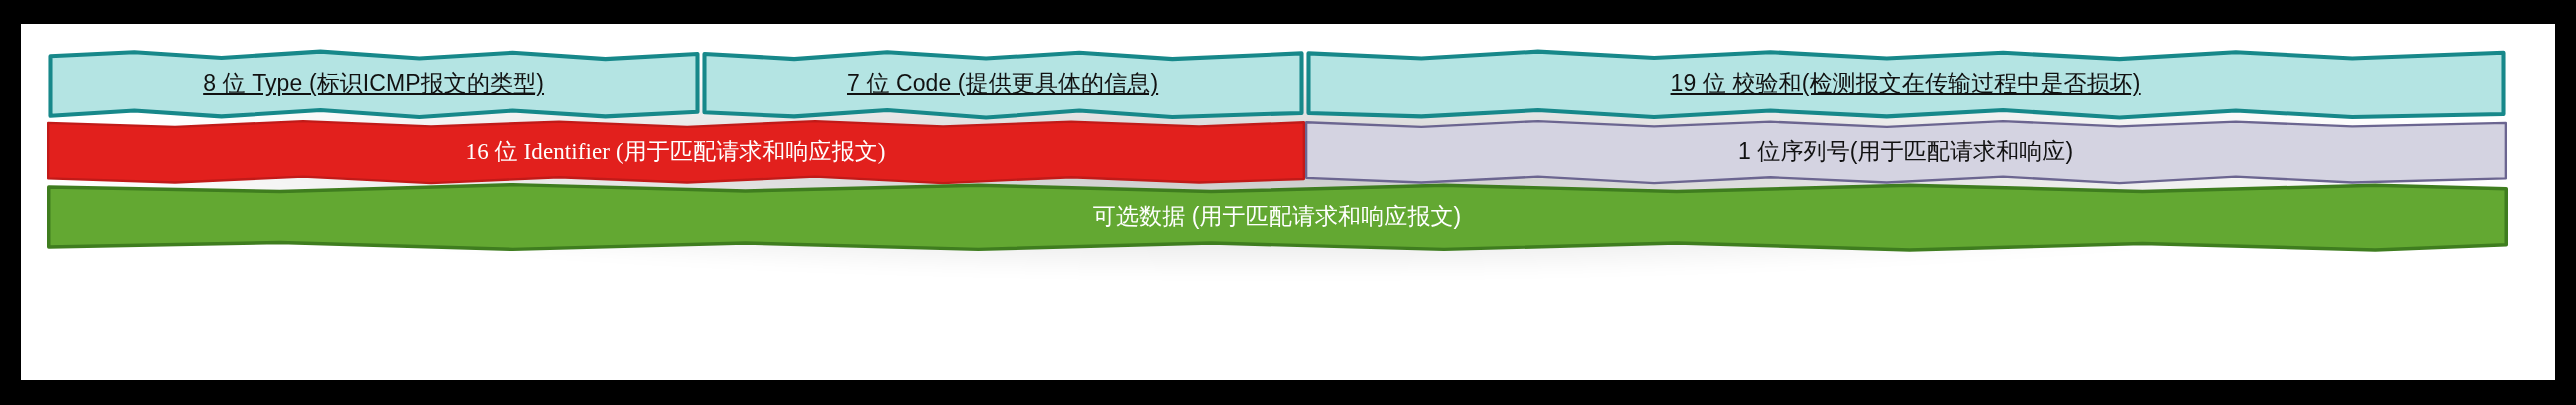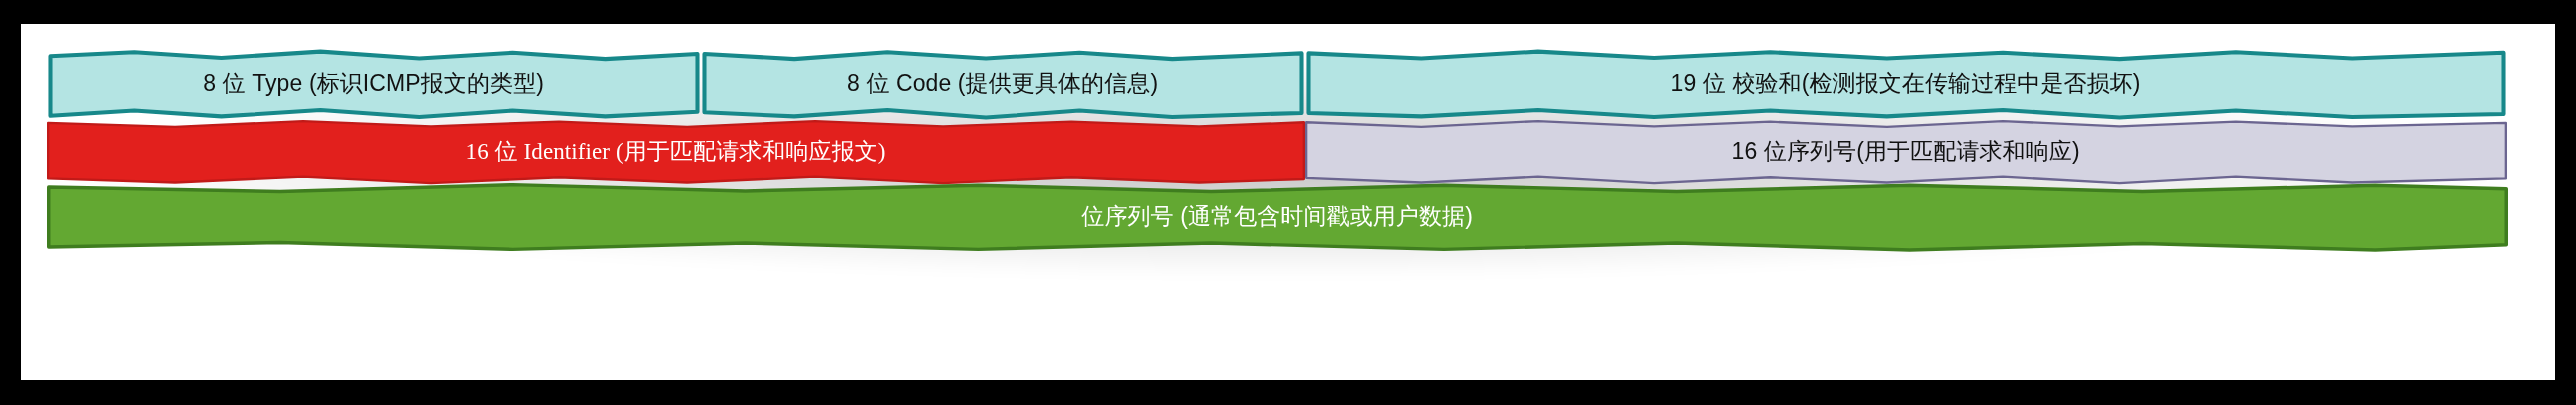--- a/index.html
+++ b/index.html
@@ -76,21 +76,21 @@
     z-index: 3;
     white-space: nowrap;
     font-size: 23px;
     line-height: 1;
     letter-spacing: 0.1px;
     font-weight: 400;
     padding-bottom: 1.2px;
   }
 
   
-  .t-cyan  .label { color: #111111; }
+  .t-cyan  .label { color: #111111; text-decoration: underline; }
   .t-red   .label { color: #ffffff; }
   .t-gray  .label { color: #111111; }
   .t-green .label { color: #ffffff; }
 
   
   .w-type  { width: 654px; }
   .w-code  { width: 604px; }
   .w-cksum { width: 1202px; }
   .w-ident { width: 1258px; }
   .w-seq   { width: 1202px; }
@@ -127,21 +127,21 @@
                      L1118,112 L960,120 L800,110 L640,121 L470,109 L300,120 L150,110 L6,119 Z" fill="#b4e4e3" stroke="#17888a" stroke-width="7" stroke-linejoin="round"></path>
           </svg>
           <span class="label" style="color: rgb(17, 17, 17);">8 位 Type (标识ICMP报文的类型)</span>
         </div>
 
         <div class="cell t-cyan w-code">
           <svg class="paper" viewBox="0 0 1038 128" preserveAspectRatio="none">
             <path d="M6,12 L160,21 L320,9 L490,20 L650,10 L810,21 L1032,11
                      L1032,114 L810,121 L650,110 L490,122 L320,109 L160,120 L6,113 Z" fill="#b4e4e3" stroke="#17888a" stroke-width="7" stroke-linejoin="round"></path>
           </svg>
-          <span class="label" style="color: rgb(17, 17, 17);">8 位 Code (提供更具体的信息)</span>
+          <span class="label" style="color: rgb(17, 17, 17);">7 位 Code (提供更具体的信息)</span>
         </div>
 
         <div class="cell t-cyan w-cksum">
           <svg class="paper" viewBox="0 0 2066 128" preserveAspectRatio="none">
             <path d="M6,11 L200,20 L400,8 L600,19 L800,9 L1000,20 L1200,10 L1400,21 L1600,9 L1800,20 L2060,10
                      L2060,116 L1800,121 L1600,110 L1400,122 L1200,109 L1000,120 L800,110 L600,121 L400,109 L200,120 L6,114 Z" fill="#b4e4e3" stroke="#17888a" stroke-width="7" stroke-linejoin="round"></path>
           </svg>
           <span class="label" style="color: rgb(17, 17, 17);">19 位 校验和(检测报文在传输过程中是否损坏)</span>
         </div>
 
@@ -155,33 +155,33 @@
                      L2160,106 L1980,112 L1760,103 L1540,113 L1320,102 L1100,112 L880,103 L660,113 L440,102 L220,112 L2,105 Z" fill="#e2201d" stroke="#c11a18" stroke-width="4" stroke-linejoin="round"></path>
           </svg>
           <span class="label" style="color: rgb(255, 255, 255); font-family: Liberation Serif, serif;">16 位 Identifier (用于匹配请求和响应报文)</span>
         </div>
 
         <div class="cell t-gray w-seq">
           <svg class="paper" viewBox="0 0 2066 118" preserveAspectRatio="none">
             <path d="M2,9 L200,17 L400,7 L600,16 L800,8 L1000,17 L1200,7 L1400,16 L1600,8 L1800,16 L2064,10
                      L2064,105 L1800,112 L1600,102 L1400,113 L1200,102 L1000,112 L800,103 L600,113 L400,102 L200,112 L2,104 Z" fill="#d4d3e1" stroke="#6b6590" stroke-width="4" stroke-linejoin="round"></path>
           </svg>
-          <span class="label" style="color: rgb(17, 17, 17);">16 位序列号(用于匹配请求和响应)</span>
+          <span class="label" style="color: rgb(17, 17, 17);">1 位序列号(用于匹配请求和响应)</span>
         </div>
 
       </div>
 
       <div class="row" id="row-3">
 
         <div class="cell t-green w-data">
           <svg class="paper" viewBox="0 0 4228 128" preserveAspectRatio="none">
             <path d="M3,12 L400,20 L800,8 L1200,19 L1600,9 L2000,20 L2400,9 L2800,20 L3200,9 L3600,20 L4000,9 L4225,15
                      L4225,112 L4000,121 L3600,110 L3200,121 L2800,109 L2400,120 L2000,109 L1600,120 L1200,109 L800,120 L400,108 L3,116 Z" fill="#63a832" stroke="#3f7d1f" stroke-width="6" stroke-linejoin="round"></path>
           </svg>
-          <span class="label" style="color: rgb(255, 255, 255);">位序列号 (通常包含时间戳或用户数据)</span>
+          <span class="label" style="color: rgb(255, 255, 255);">可选数据 (用于匹配请求和响应报文)</span>
         </div>
 
       </div>
 
     </div>
 
   </div>
 
 </div>
 

